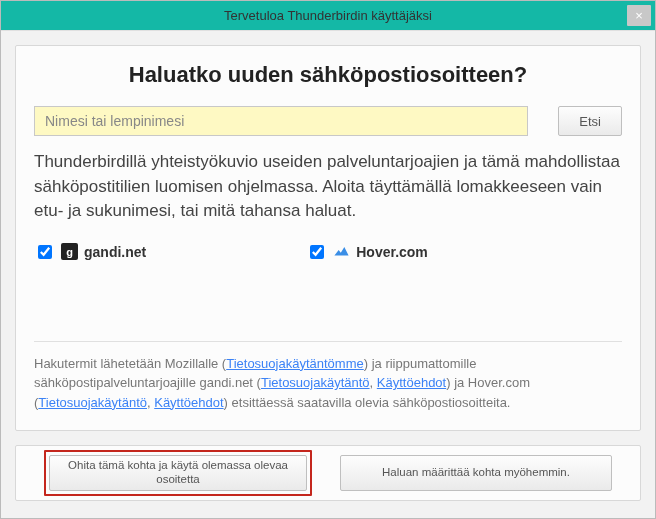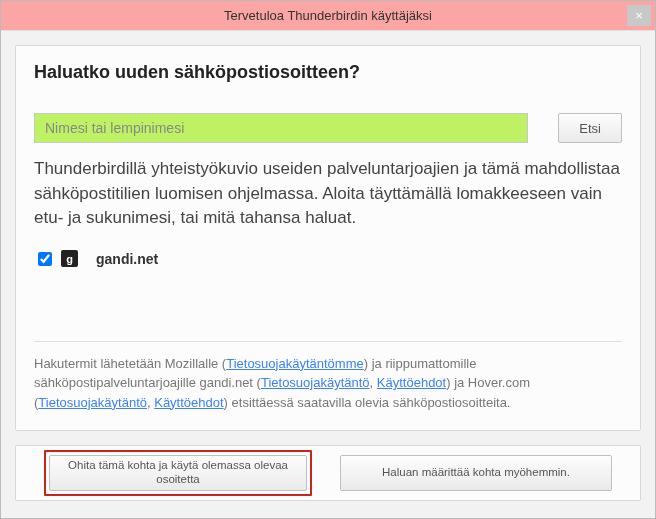--- a/index.html
+++ b/index.html
@@ -14,21 +14,21 @@
   }
   .window {
     width: 656px;
     height: 519px;
     background: #f2f2f2;
     border: 1px solid #bbb;
     position: relative;
   }
   .titlebar {
     height: 30px;
-    background: #fca5a5;
+    background: #14b8a6;
     border-bottom: 1px solid #e0e0e0;
     display: flex;
     align-items: center;
     justify-content: center;
     position: relative;
   }
   .titlebar-text {
     font-size: 13px;
     color: #333;
   }
@@ -52,35 +52,36 @@
   }
   .panel {
     background: #fcfcfc;
     border: 1px solid #d8d8d8;
     border-radius: 2px;
     padding: 16px 18px 18px 18px;
     height: 386px;
     position: relative;
   }
   .heading {
-    font-size: 18px;
+    font-size: 22px;
     font-weight: 600;
     color: #222;
-    margin-bottom: 30px;
+    margin-bottom: 18px;
+    text-align: center;
   }
   .search-row {
     display: flex;
     gap: 10px;
     margin-bottom: 14px;
   }
   .search-input {
     flex: 1;
     height: 30px;
     border: 1px solid #c8c8c8;
-    background: #bef264;
+    background: #fef9c3;
     padding: 0 10px;
     font-size: 14px;
     color: #777;
     font-family: inherit;
   }
   .search-input::placeholder { color: #888; }
   .btn {
     height: 30px;
     padding: 0 20px;
     border: 1px solid #bfbfbf;
@@ -124,21 +125,20 @@
   }
   .prov-icon.gandi {
     background: #222;
     color: #fff;
   }
   .prov-icon.hover svg { width: 18px; height: 14px; }
   .prov-label {
     font-size: 14px;
     color: #333;
     font-weight: 600;
-    margin-left: 12px;
   }
   .footer-note {
     position: absolute;
     left: 18px;
     right: 18px;
     bottom: 18px;
     border-top: 1px solid #e0e0e0;
     padding-top: 12px;
     font-size: 13px;
     color: #777;
@@ -202,20 +202,29 @@
       </div>
 
       <div class="desc">Thunderbirdillä yhteistyökuvio useiden palveluntarjoajien ja tämä mahdollistaa sähköpostitilien luomisen ohjelmassa. Aloita täyttämällä lomakkeeseen vain etu- ja sukunimesi, tai mitä tahansa haluat.</div>
 
       <div class="providers">
         <label class="provider">
           <input type="checkbox" checked="" style="">
           <span class="prov-icon gandi">g</span>
           <span class="prov-label">gandi.net</span>
         </label>
+        <label class="provider">
+          <input type="checkbox" checked="" style="">
+          <span class="prov-icon hover">
+            <svg viewBox="0 0 24 18">
+                <path d="M2 14 L8 6 L11 10 L16 2 L22 14 Z" fill="#3a8ee6"></path>
+              </svg>
+          </span>
+          <span class="prov-label">Hover.com</span>
+        </label>
       </div>
 
       <div class="footer-note">
         <span>Hakutermit lähetetään Mozillalle (</span><a href="#">Tietosuojakäytäntömme</a><span>) ja riippumattomille sähköpostipalveluntarjoajille gandi.net (</span><a href="#">Tietosuojakäytäntö</a><span>, </span><a href="#">Käyttöehdot</a><span>) ja Hover.com (</span><a href="#">Tietosuojakäytäntö</a><span>, </span><a href="#">Käyttöehdot</a><span>) etsittäessä saatavilla olevia sähköpostiosoitteita.</span>
       </div>
     </div>
 
     <div class="button-bar">
       <div class="highlight-box" style="flex:1;">
         <button class="big-btn" style="width:100%;">Ohita tämä kohta ja käytä olemassa olevaa osoitetta</button>

